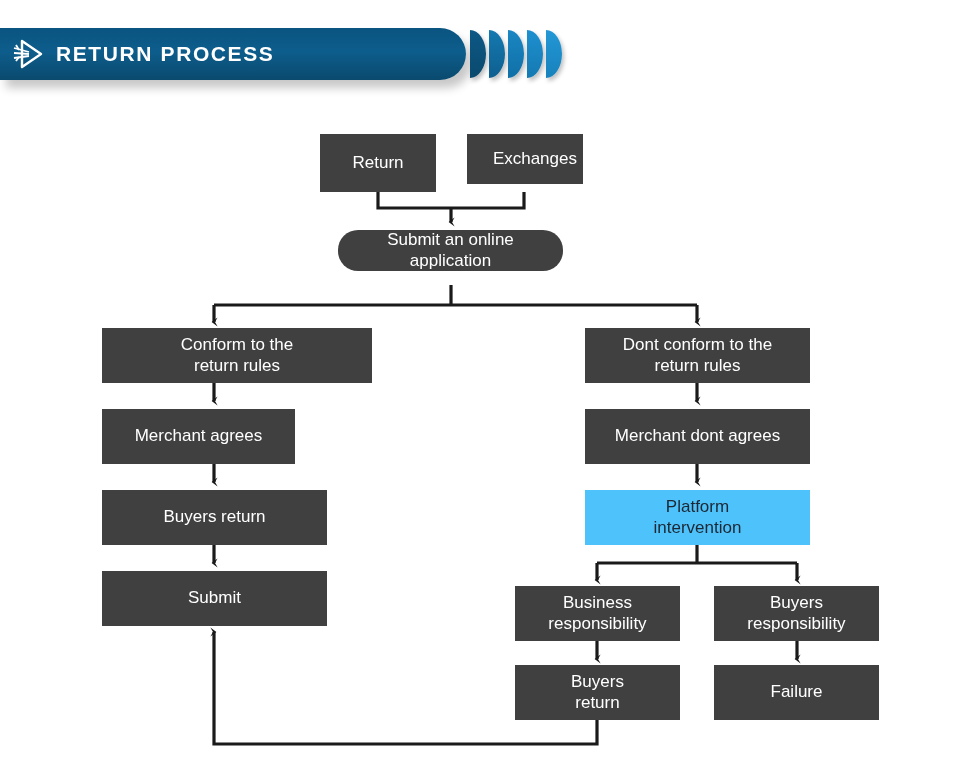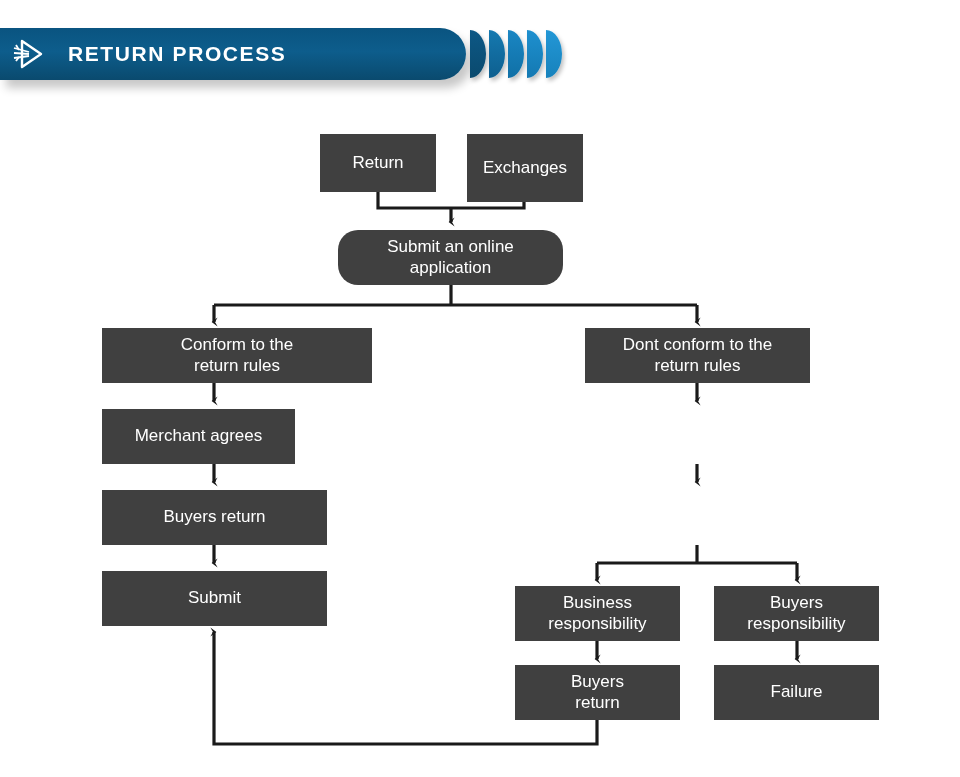--- a/index.html
+++ b/index.html
@@ -30,21 +30,21 @@
     top: 0;
     width: 466px;
     height: 52px;
     background: linear-gradient(180deg, #0a5480 0%, #0d5d8c 45%, #0a4a6e 100%);
     border-top-right-radius: 26px;
     border-bottom-right-radius: 26px;
     box-shadow: 6px 8px 10px rgba(0,0,0,0.22);
   }
   #header-title {
     position: absolute;
-    left: 68px;
+    left: 56px;
     top: 0;
     height: 52px;
     line-height: 52px;
     color: #ffffff;
     font-size: 21px;
     font-weight: bold;
     letter-spacing: 1.6px;
   }
   #brand-logo-icon {
     position: absolute;
@@ -165,48 +165,55 @@
       <path d="M797,641 L797,659" marker-end="url(#arrowhead)"></path>
 
       <path d="M597,720 L597,744 L214,744 L214,632" marker-end="url(#arrowhead-up)"></path>
     </g>
   </svg>
 
   <div class="node" style="left:320px; top:134px; width:116px; height:58px;">
     <span class="node-label">Return</span>
   </div>
 
-  <div class="node" style="left:467px; top:134px; width:116px; height:68px;">
+  <div class="node" style="left:467px; top:134px; width:116px; height:50px;justify-content:flex-end;">
     <span class="node-label">Exchanges</span>
   </div>
 
-  <div class="node" style="left:338px; top:230px; width:225px; height:55px;border-radius:20px;">
+  <div class="node" style="left:338px; top:230px; width:225px; height:41px;border-radius:20px;">
     <span class="node-label">Submit an online
 application</span>
   </div>
 
   <div class="node" style="left:102px; top:328px; width:270px; height:55px;">
     <span class="node-label">Conform to the
 return rules</span>
   </div>
 
   <div class="node" style="left:585px; top:328px; width:225px; height:55px;">
     <span class="node-label">Dont conform to the
 return rules</span>
   </div>
 
   <div class="node" style="left:102px; top:409px; width:193px; height:55px;">
     <span class="node-label">Merchant agrees</span>
   </div>
 
+  <div class="node" style="left:585px; top:409px; width:225px; height:55px;">
+    <span class="node-label">Merchant dont agrees</span>
+  </div>
 
   <div class="node" style="left:102px; top:490px; width:225px; height:55px;">
     <span class="node-label">Buyers return</span>
   </div>
 
+  <div class="node light" style="left:585px; top:490px; width:225px; height:55px;">
+    <span class="node-label">Platform
+intervention</span>
+  </div>
 
   <div class="node" style="left:102px; top:571px; width:225px; height:55px;">
     <span class="node-label">Submit</span>
   </div>
 
   <div class="node" style="left:515px; top:586px; width:165px; height:55px;">
     <span class="node-label">Business
 responsibility</span>
   </div>
 

